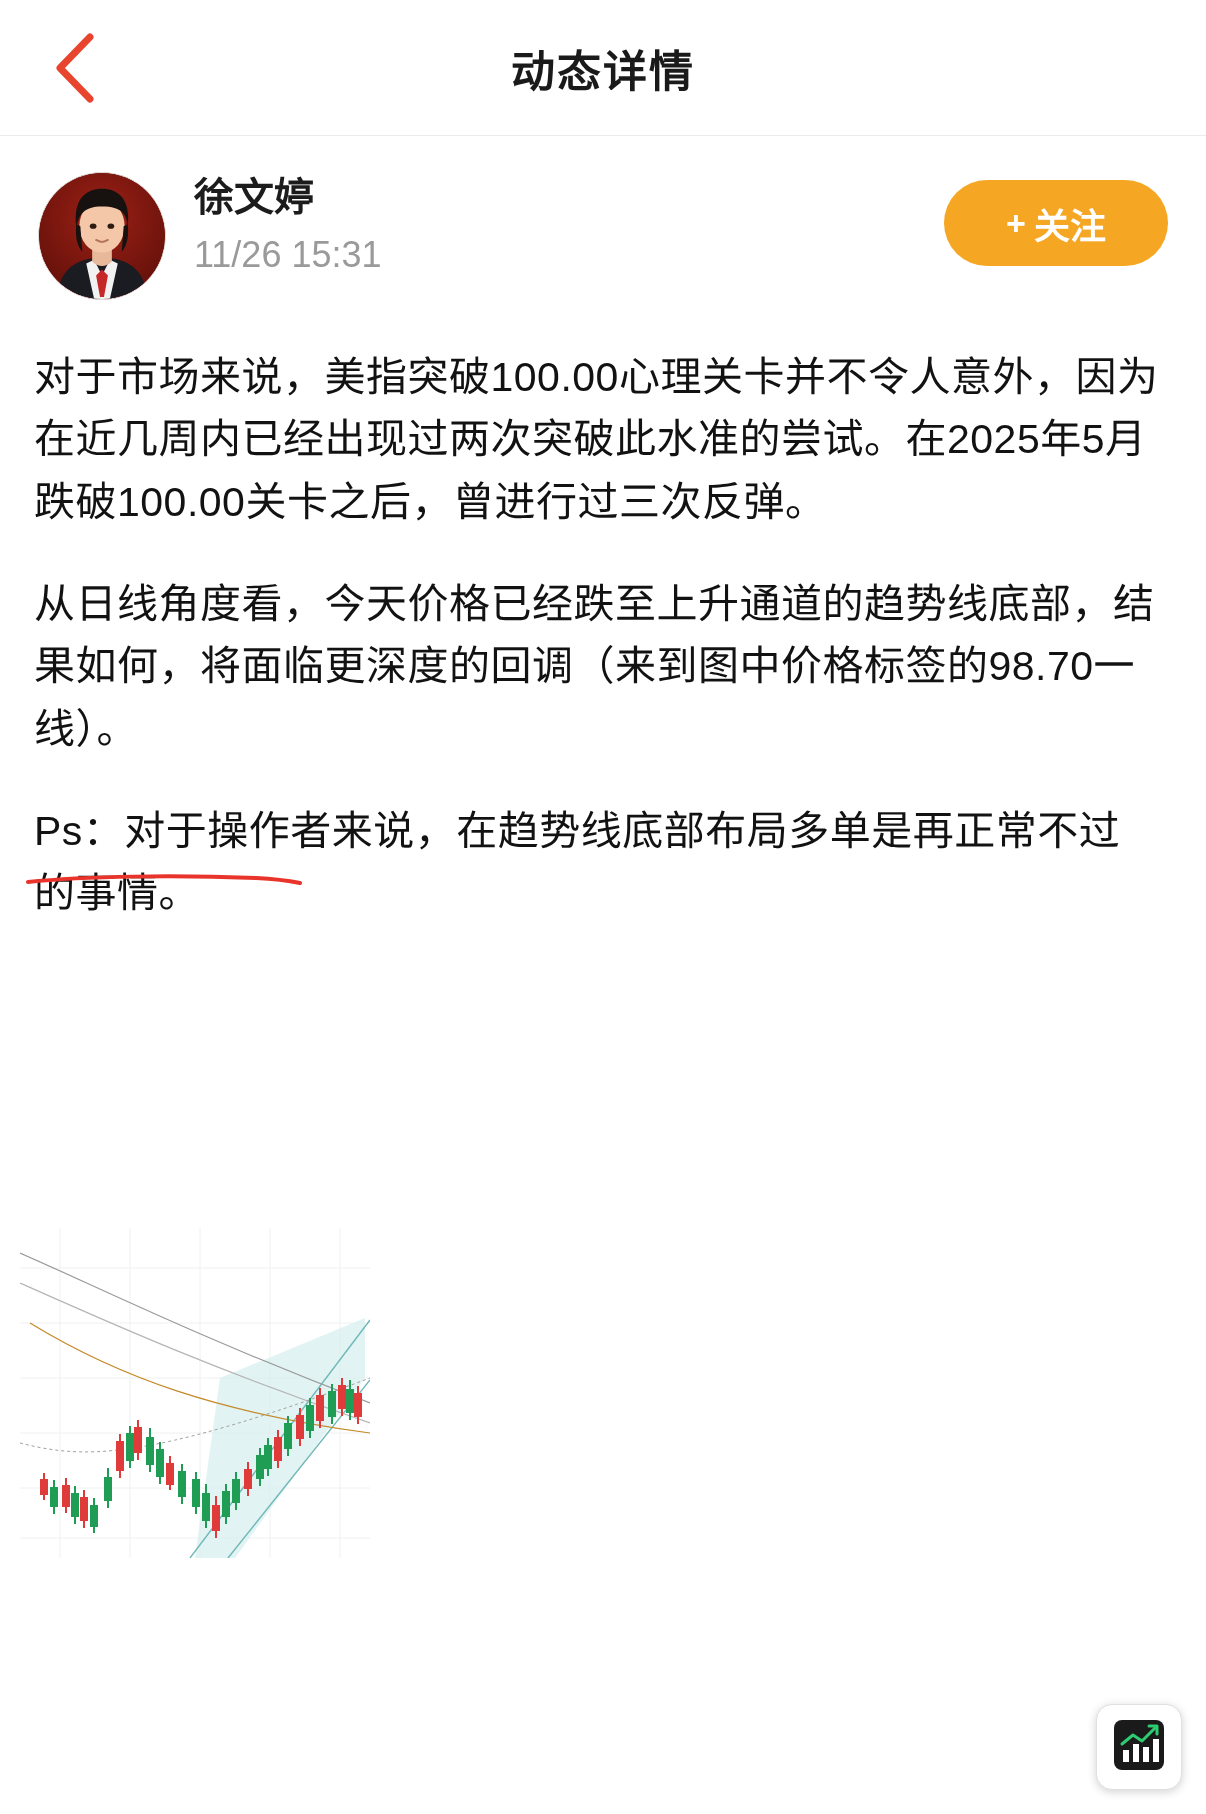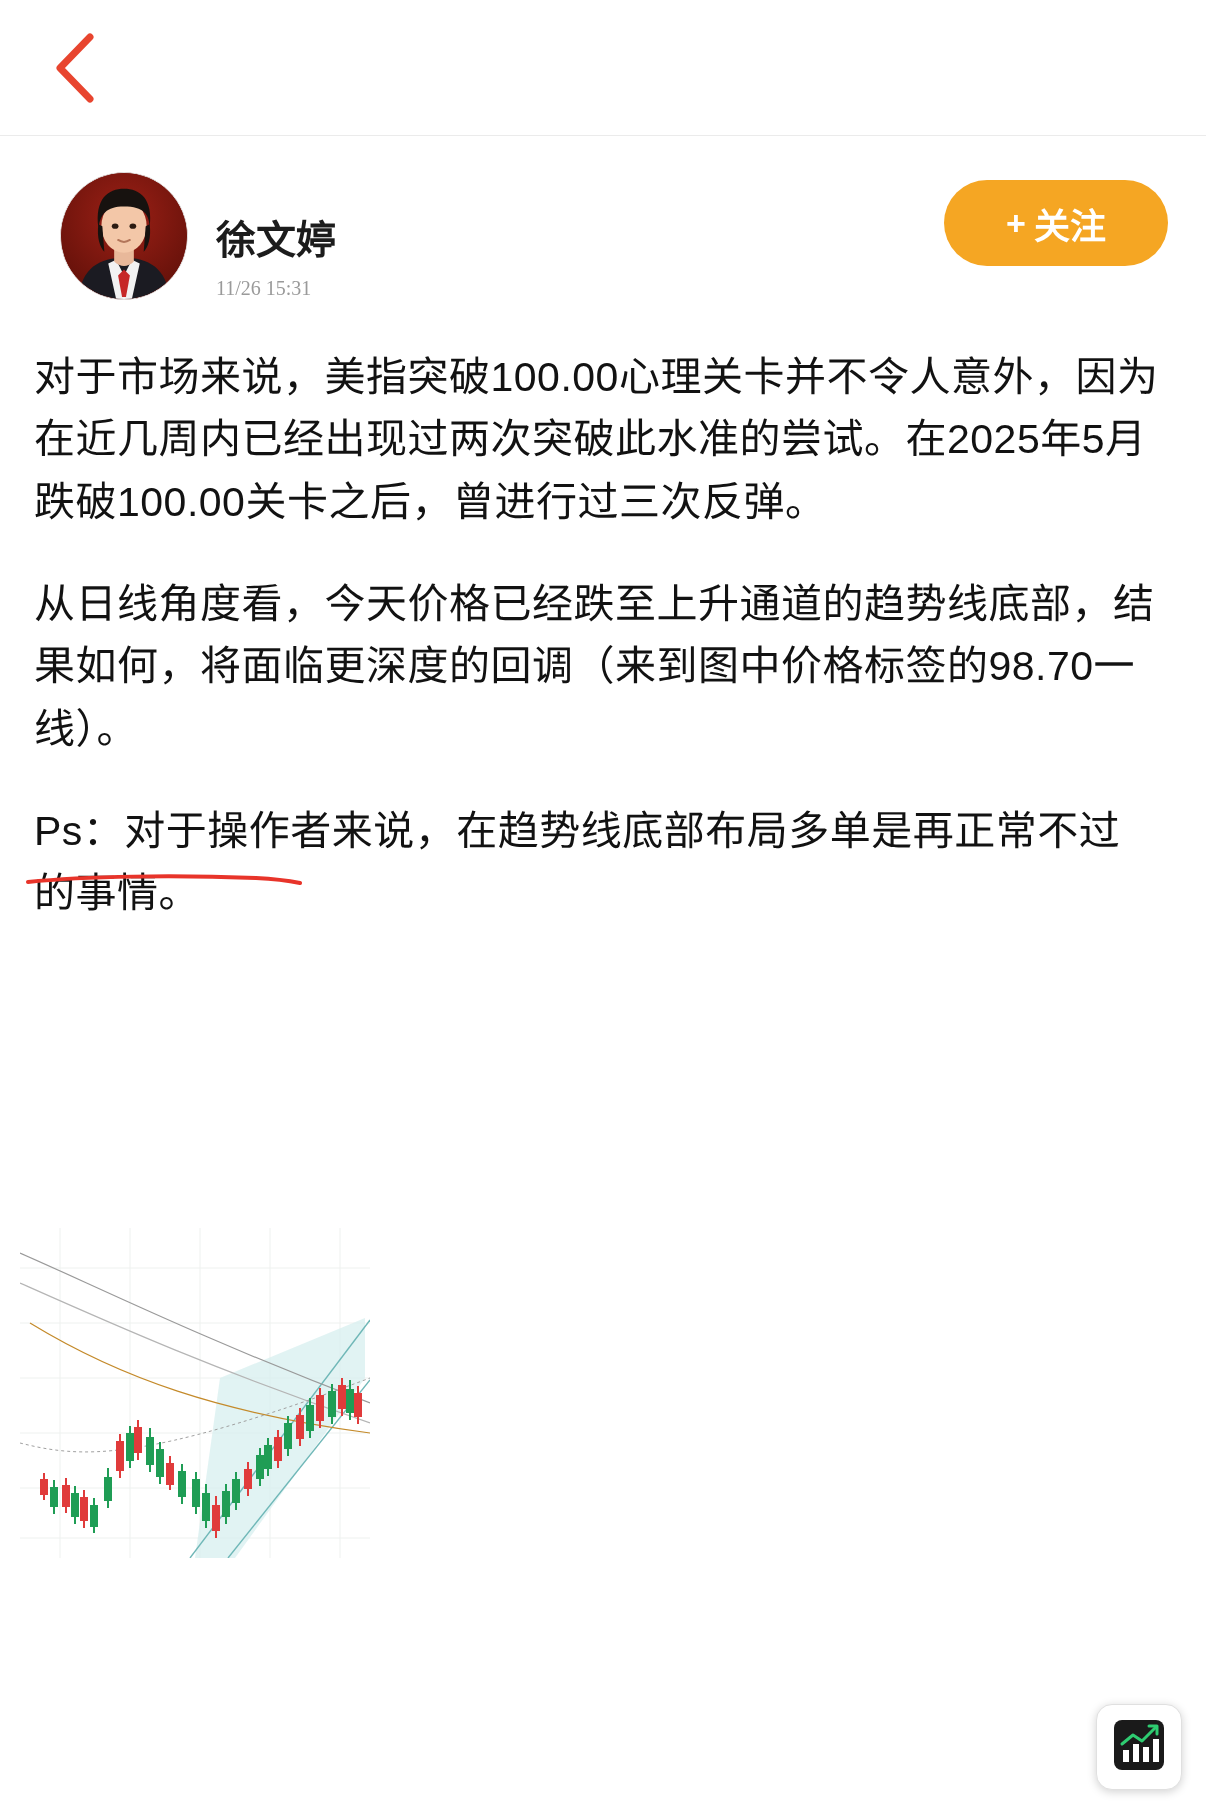--- a/index.html
+++ b/index.html
@@ -42,22 +42,22 @@
   .header-title {
     font-size: 44px;
     font-weight: bold;
     color: #1a1a1a;
     letter-spacing: 2px;
   }
 
   
   .author-row {
     display: flex;
-    align-items: flex-end;
-    padding: 36px 38px 0 60px;
+    align-items: flex-start;
+    padding: 36px 38px 0 38px;
     position: relative;
   }
   .avatar {
     width: 128px;
     height: 128px;
     border-radius: 50%;
     overflow: hidden;
     flex: 0 0 auto;
     background: #7c1a12;
     position: relative;
@@ -71,23 +71,23 @@
     justify-content: center;
   }
   .author-name {
     font-size: 40px;
     font-weight: bold;
     color: #1c1c1c;
     line-height: 1.25;
   }
   .post-time {
     margin-top: 12px;
-    font-size: 20px;
+    font-size: 36px;
     color: #9a9a9a;
-    font-family: Liberation Serif, serif;
+    font-family: Liberation Sans, sans-serif;
   }
   .follow-btn {
     position: absolute;
     right: 38px;
     top: 44px;
     width: 224px;
     height: 86px;
     border-radius: 43px;
     background: #f5a623;
     color: #ffffff;
@@ -156,20 +156,21 @@
 <div class="page">
 
   <div class="header">
     <div class="back-btn">
       <span>
         <svg width="48" height="74" viewBox="0 0 48 74" fill="none" xmlns="http://www.w3.org/2000/svg">
           <path d="M40 6 L10 37 L40 68" stroke="#e8452f" stroke-width="7" stroke-linecap="round" stroke-linejoin="round" fill="none"></path>
         </svg>
       </span>
     </div>
+    <div class="header-title">动态详情</div>
   </div>
 
   <div class="author-row">
     <div class="avatar">
       <svg viewBox="0 0 128 128" xmlns="http://www.w3.org/2000/svg">
         <defs>
           <radialGradient id="bg" cx="50%" cy="35%" r="75%">
             <stop offset="0%" stop-color="#9d2016"></stop>
             <stop offset="100%" stop-color="#5c0f08"></stop>
           </radialGradient>

